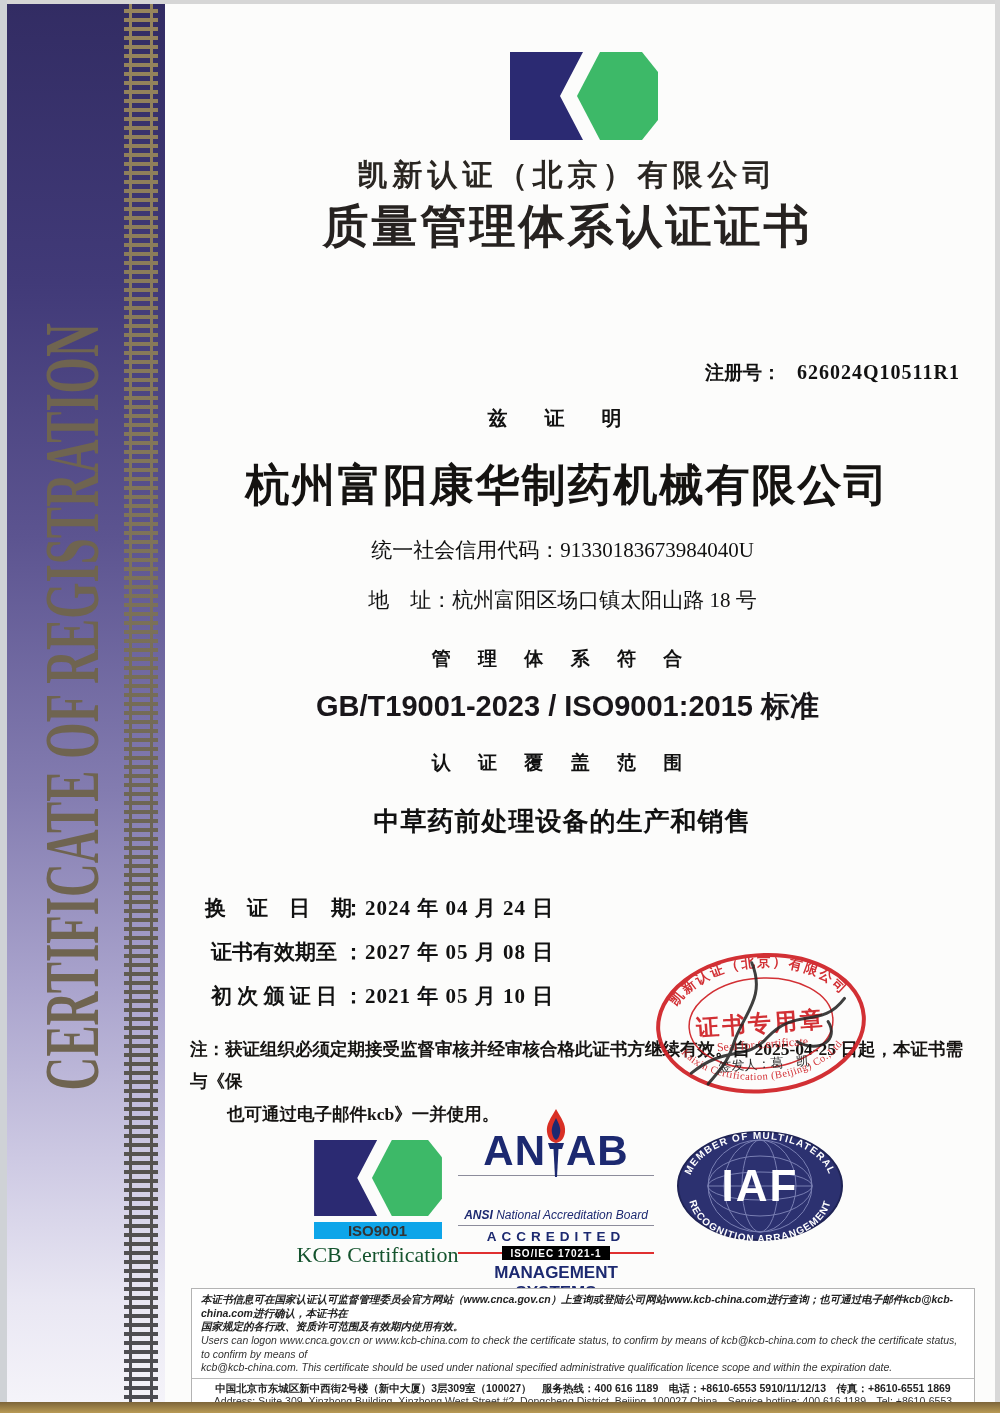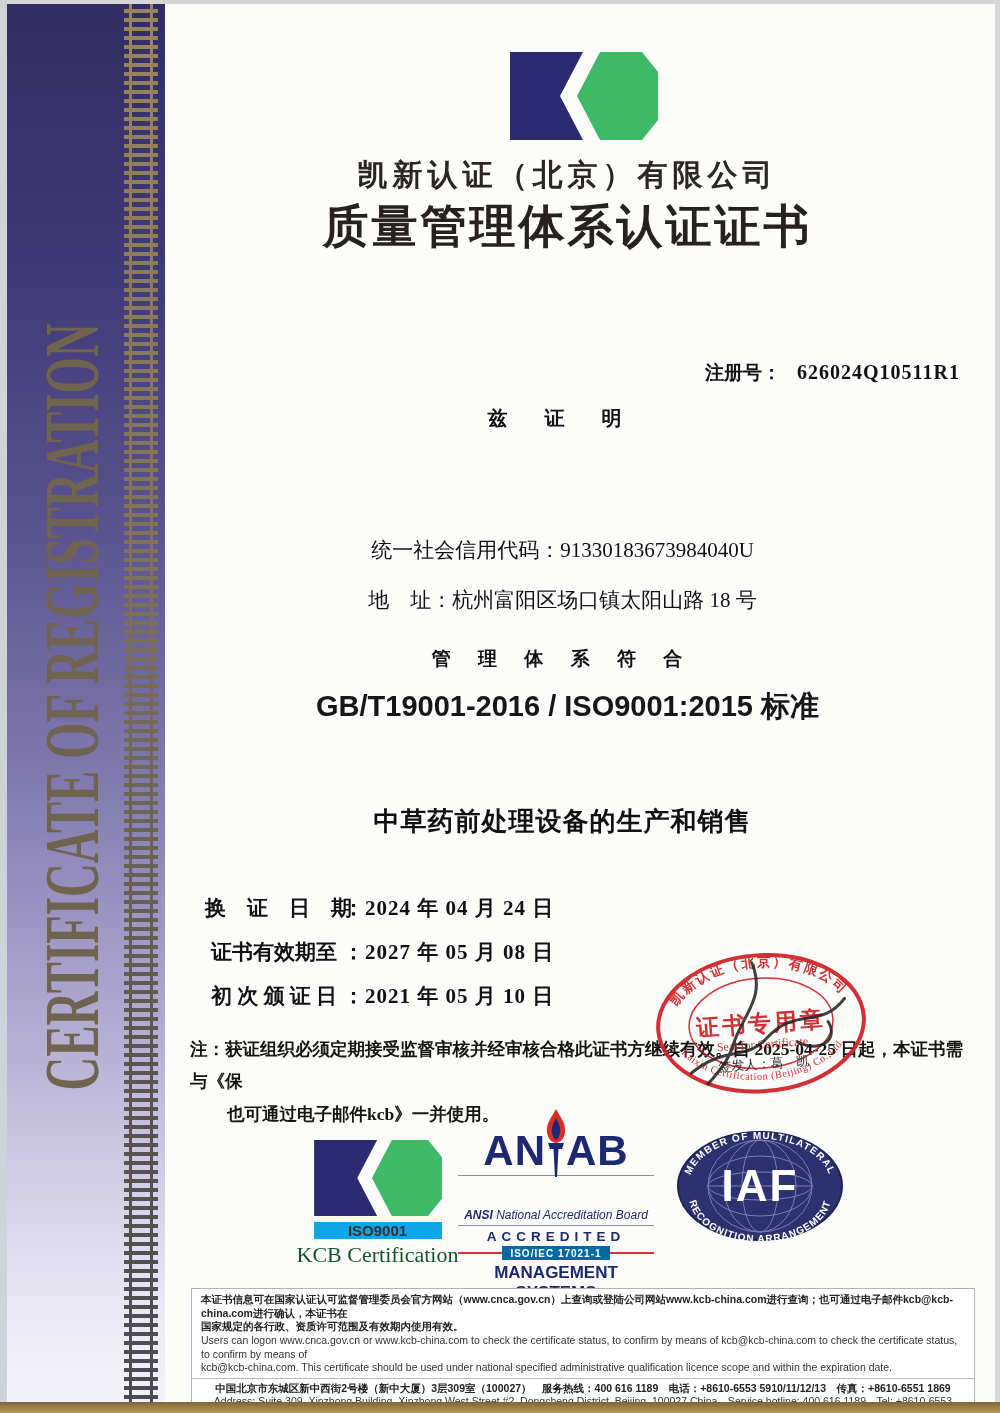--- a/index.html
+++ b/index.html
@@ -74,31 +74,31 @@
   .anab{left:458px;top:1108px;width:196px;text-align:center;font-family:"Liberation Sans",sans-serif;color:#1c2970;}
   .anab .torch{position:absolute;left:50%;top:0;transform:translateX(-50%);z-index:0;}
   .anab .word{position:relative;z-index:1;margin-top:22px;display:flex;justify-content:center;gap:20px;
         font-size:42px;font-weight:800;line-height:1;letter-spacing:1px;}
   .anab .rule{border-top:1.5px solid #8c8c9b;margin:3px 0 2px;}
   .anab .ansi{font-size:12px;font-style:italic;white-space:nowrap;margin-top:32px;}
   .anab .ansi b{font-style:italic;}
   .anab .accr{font-size:13.5px;font-weight:600;letter-spacing:5px;margin:3px 0 2px;}
   .anab .redrow{display:flex;align-items:center;margin:2px 0 3px;}
   .anab .redline{flex:1;height:2px;background:#e03030;}
-  .anab .redbox{background:#0369a1;color:#fff;font-size:10px;font-weight:700;
+  .anab .redbox{background:#000000;color:#fff;font-size:10px;font-weight:700;
         padding:1.5px 8px;letter-spacing:1px;white-space:nowrap;}
   .anab .mgmt{font-size:17px;font-weight:700;line-height:1.2;}
 
   .iaf{left:676px;top:1130px;width:168px;height:112px;}
   .iaf text{font-family:"Liberation Sans",sans-serif;}
 
   
   .fine{left:191px;top:1288px;width:782px;border:1px solid #b3b3b3;background:#fff;
         font-family:"Liberation Sans",sans-serif;color:#222;}
-  .fine .s1{padding:4px 9px 3px;border-bottom:1px solid #b9b9b9;}
+  .fine .s1{padding:4px 9px 3px;border-bottom:1px solid #b9b9b9;font-style:italic;}
   .fine .cn{font-size:10.5px;line-height:1.3;font-weight:600;}
   .fine .en{font-size:10.5px;line-height:1.3;color:#333;}
   .fine .s2{padding:3px 6px 4px;text-align:center;}
 </style>
 </head>
 <body>
 
 <div id="page">
 
   <div class="abs band">
@@ -116,24 +116,26 @@
   </svg>
 
   <div class="abs org-name">凯新认证（北京）有限公司</div>
   <div class="abs cert-title">质量管理体系认证证书</div>
 
   <div class="abs reg-line">
     <span>注册号：</span><span class="num">626024Q10511R1</span>
   </div>
 
   <div class="abs certify">兹 证 明</div>
+  <div class="abs company">杭州富阳康华制药机械有限公司</div>
   <div class="abs credit">统一社会信用代码：91330183673984040U</div>
   <div class="abs addr">地　址：杭州富阳区场口镇太阳山路 18 号</div>
   <div class="abs conform">管 理 体 系 符 合</div>
-  <div class="abs standard">GB/T19001-2016 / ISO9001:2015 标准</div>
+  <div class="abs standard">GB/T19001-2023 / ISO9001:2015 标准</div>
+  <div class="abs scope-label">认 证 覆 盖 范 围</div>
   <div class="abs scope">中草药前处理设备的生产和销售</div>
 
   <div class="abs dates">
     <div class="row">
       <span class="lbl">换　证　日　期</span><span class="val">：2024 年 04 月 24 日</span>
     </div>
     <div class="row">
       <span class="lbl">证书有效期至</span><span class="val">：2027 年 05 月 08 日</span>
     </div>
     <div class="row">

